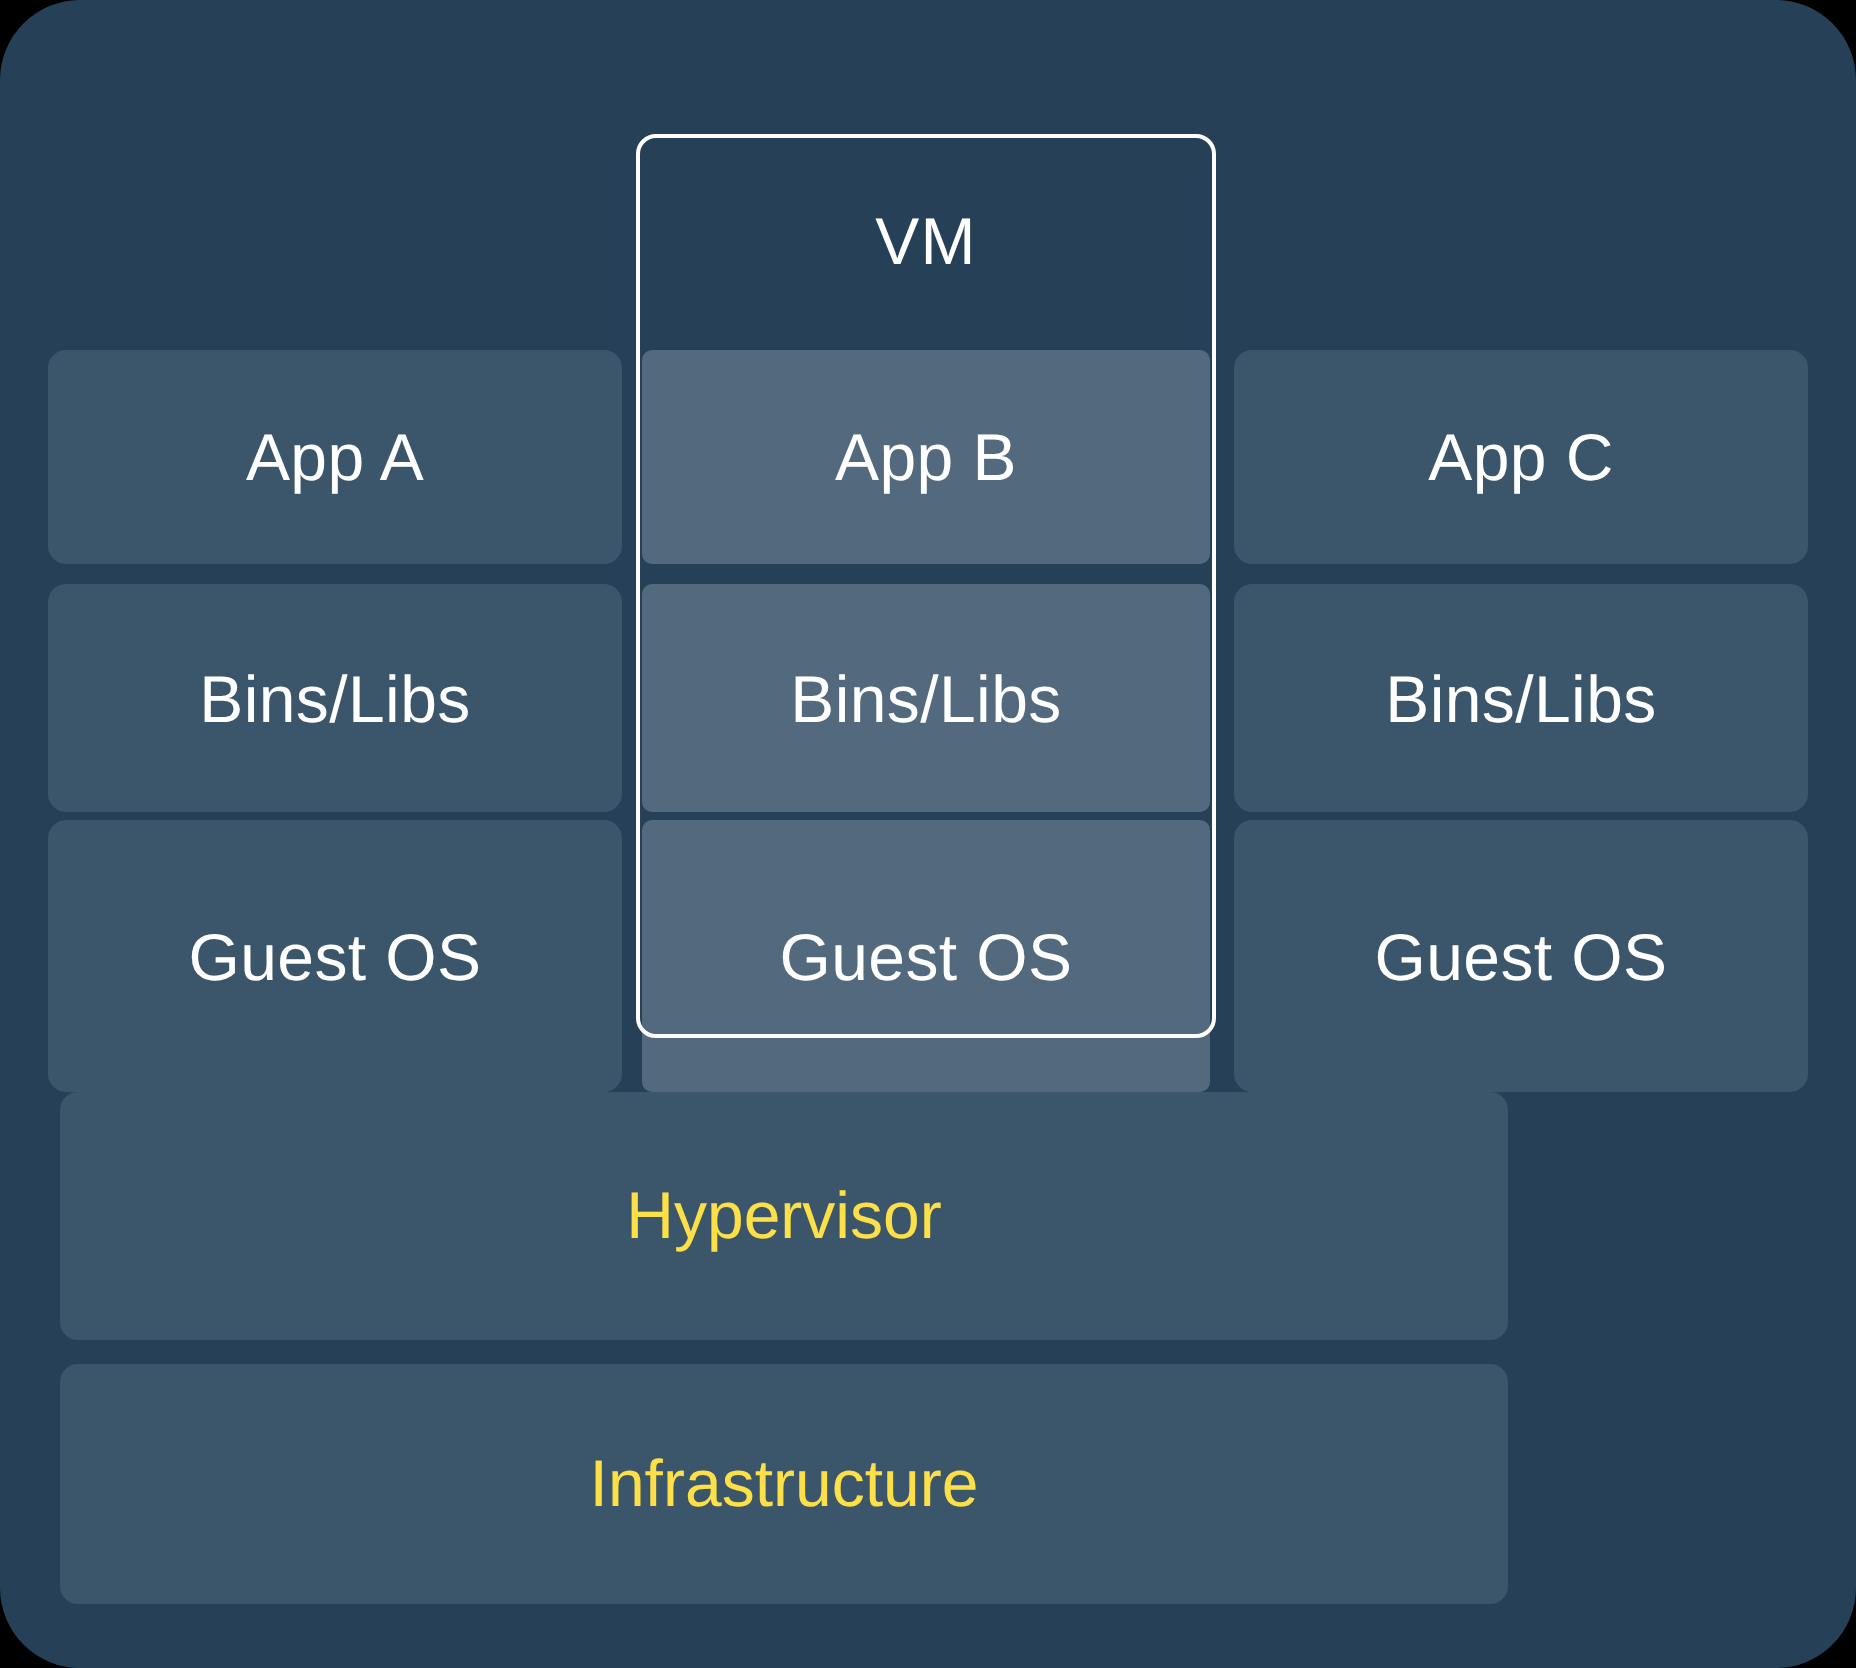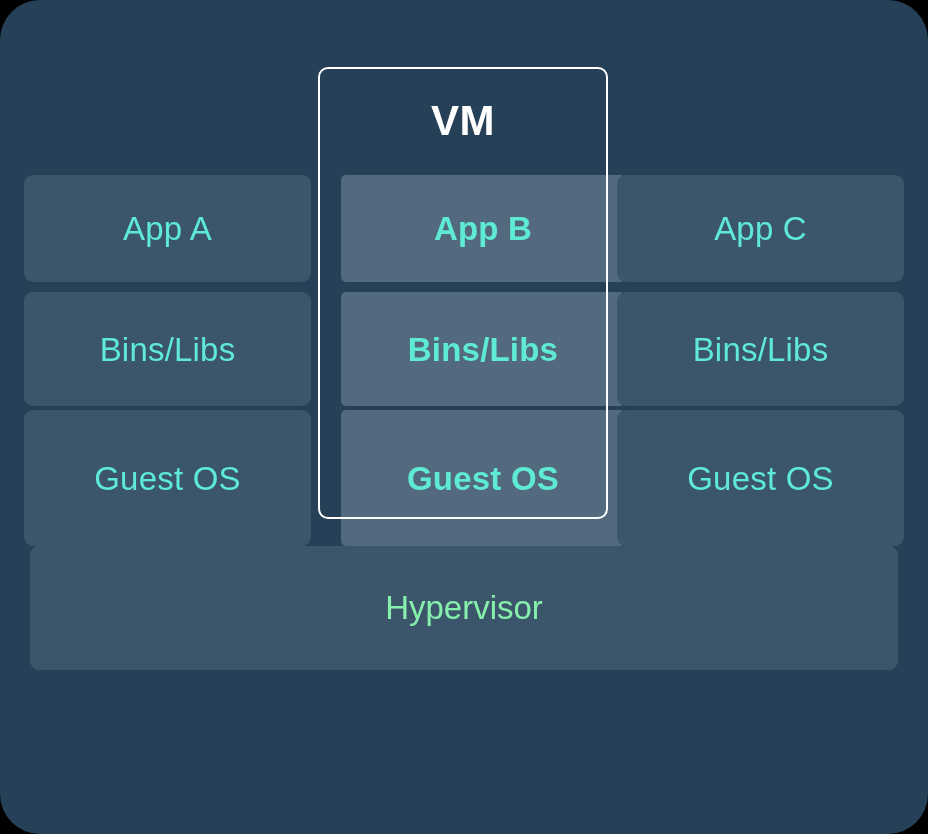--- a/index.html
+++ b/index.html
@@ -28,32 +28,31 @@
 
   
   .block {
     position: absolute;
     box-sizing: border-box;
     background: #3b556a;
     border-radius: 9px;
     display: flex;
     align-items: center;
     justify-content: center;
-    color: #5eead4;
+    color: #ffffff;
     font-size: 33px;
     font-weight: 400;
     letter-spacing: 0.2px;
     line-height: 1;
     white-space: nowrap;
   }
   .block.highlight {
     background: #52697e;
-    font-weight: 700;
+    font-weight: 400;
     border-radius: 5px;
-    margin-left: 20px;
   }
 
   
   #vm-outline {
     position: absolute;
     left: 318px;
     top: 67px;
     width: 290px;
     height: 452px;
     border: 2px solid #ffffff;
@@ -66,22 +65,22 @@
   #vm-title {
     position: absolute;
     left: 318px;
     top: 67px;
     width: 290px;
     height: 108px;
     display: flex;
     align-items: center;
     justify-content: center;
     color: #ffffff;
-    font-size: 42px;
-    font-weight: 700;
+    font-size: 33px;
+    font-weight: 400;
     letter-spacing: 0.6px;
     z-index: 6;
   }
 
   
   
   
   
   .col-left   { left: 24px;  width: 287px; }
   .col-center { left: 321px; width: 284px; }
@@ -89,28 +88,28 @@
 
   
   .row-app   { top: 175px; height: 107px; }
   .row-bins  { top: 292px; height: 114px; }
   .row-guest { top: 410px; height: 136px; }
 
   
   .bar {
     position: absolute;
     left: 30px;
-    width: 868px;
+    width: 724px;
     box-sizing: border-box;
     background: #3b556a;
     border-radius: 9px;
     display: flex;
     align-items: center;
     justify-content: center;
-    color: #86efac;
+    color: #fde047;
     font-size: 33px;
     font-weight: 400;
     white-space: nowrap;
   }
   #bar-hypervisor { top: 546px; height: 124px; }
   #bar-infrastructure { top: 682px; height: 120px; }
 </style>
 </head>
 <body>
 
@@ -132,14 +131,15 @@
 
   <div class="block col-center row-guest highlight">Guest OS</div>
 
   <div class="block col-right row-guest">Guest OS</div>
 
   <div id="vm-outline"></div>
   <div id="vm-title">VM</div>
 
   <div class="bar" id="bar-hypervisor">Hypervisor</div>
 
+  <div class="bar" id="bar-infrastructure">Infrastructure</div>
 
 </div>
 
 </body></html>

